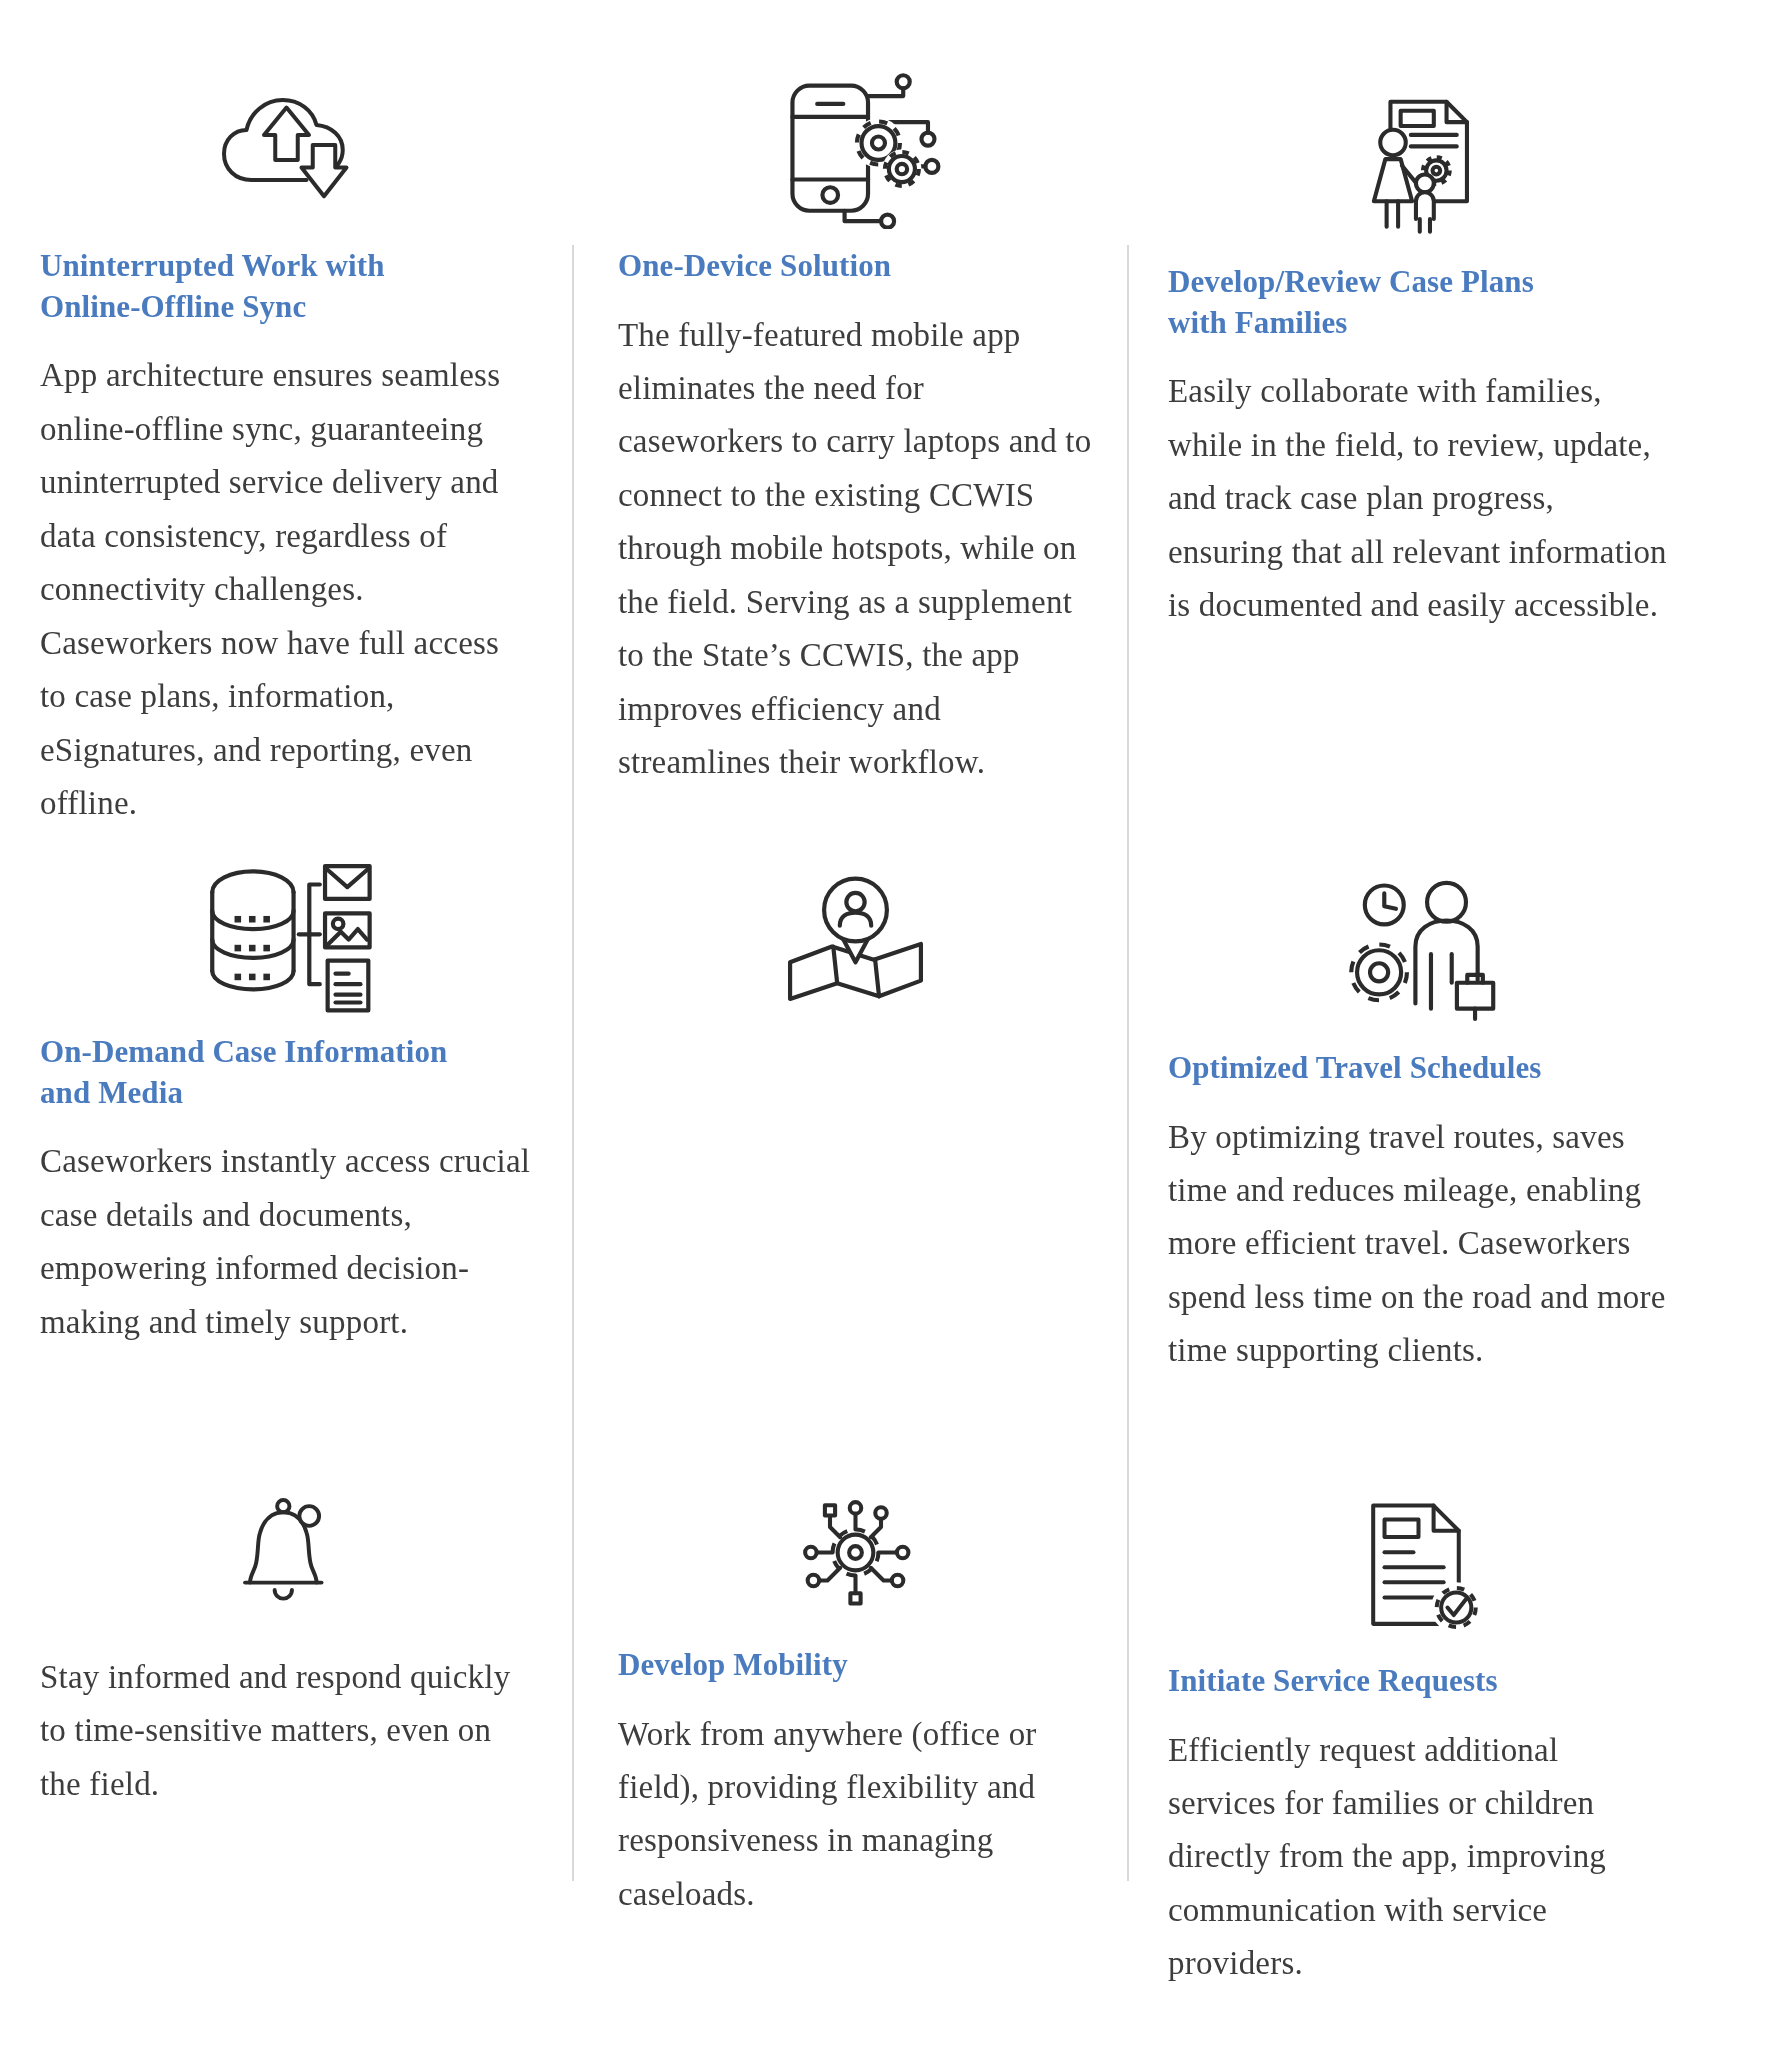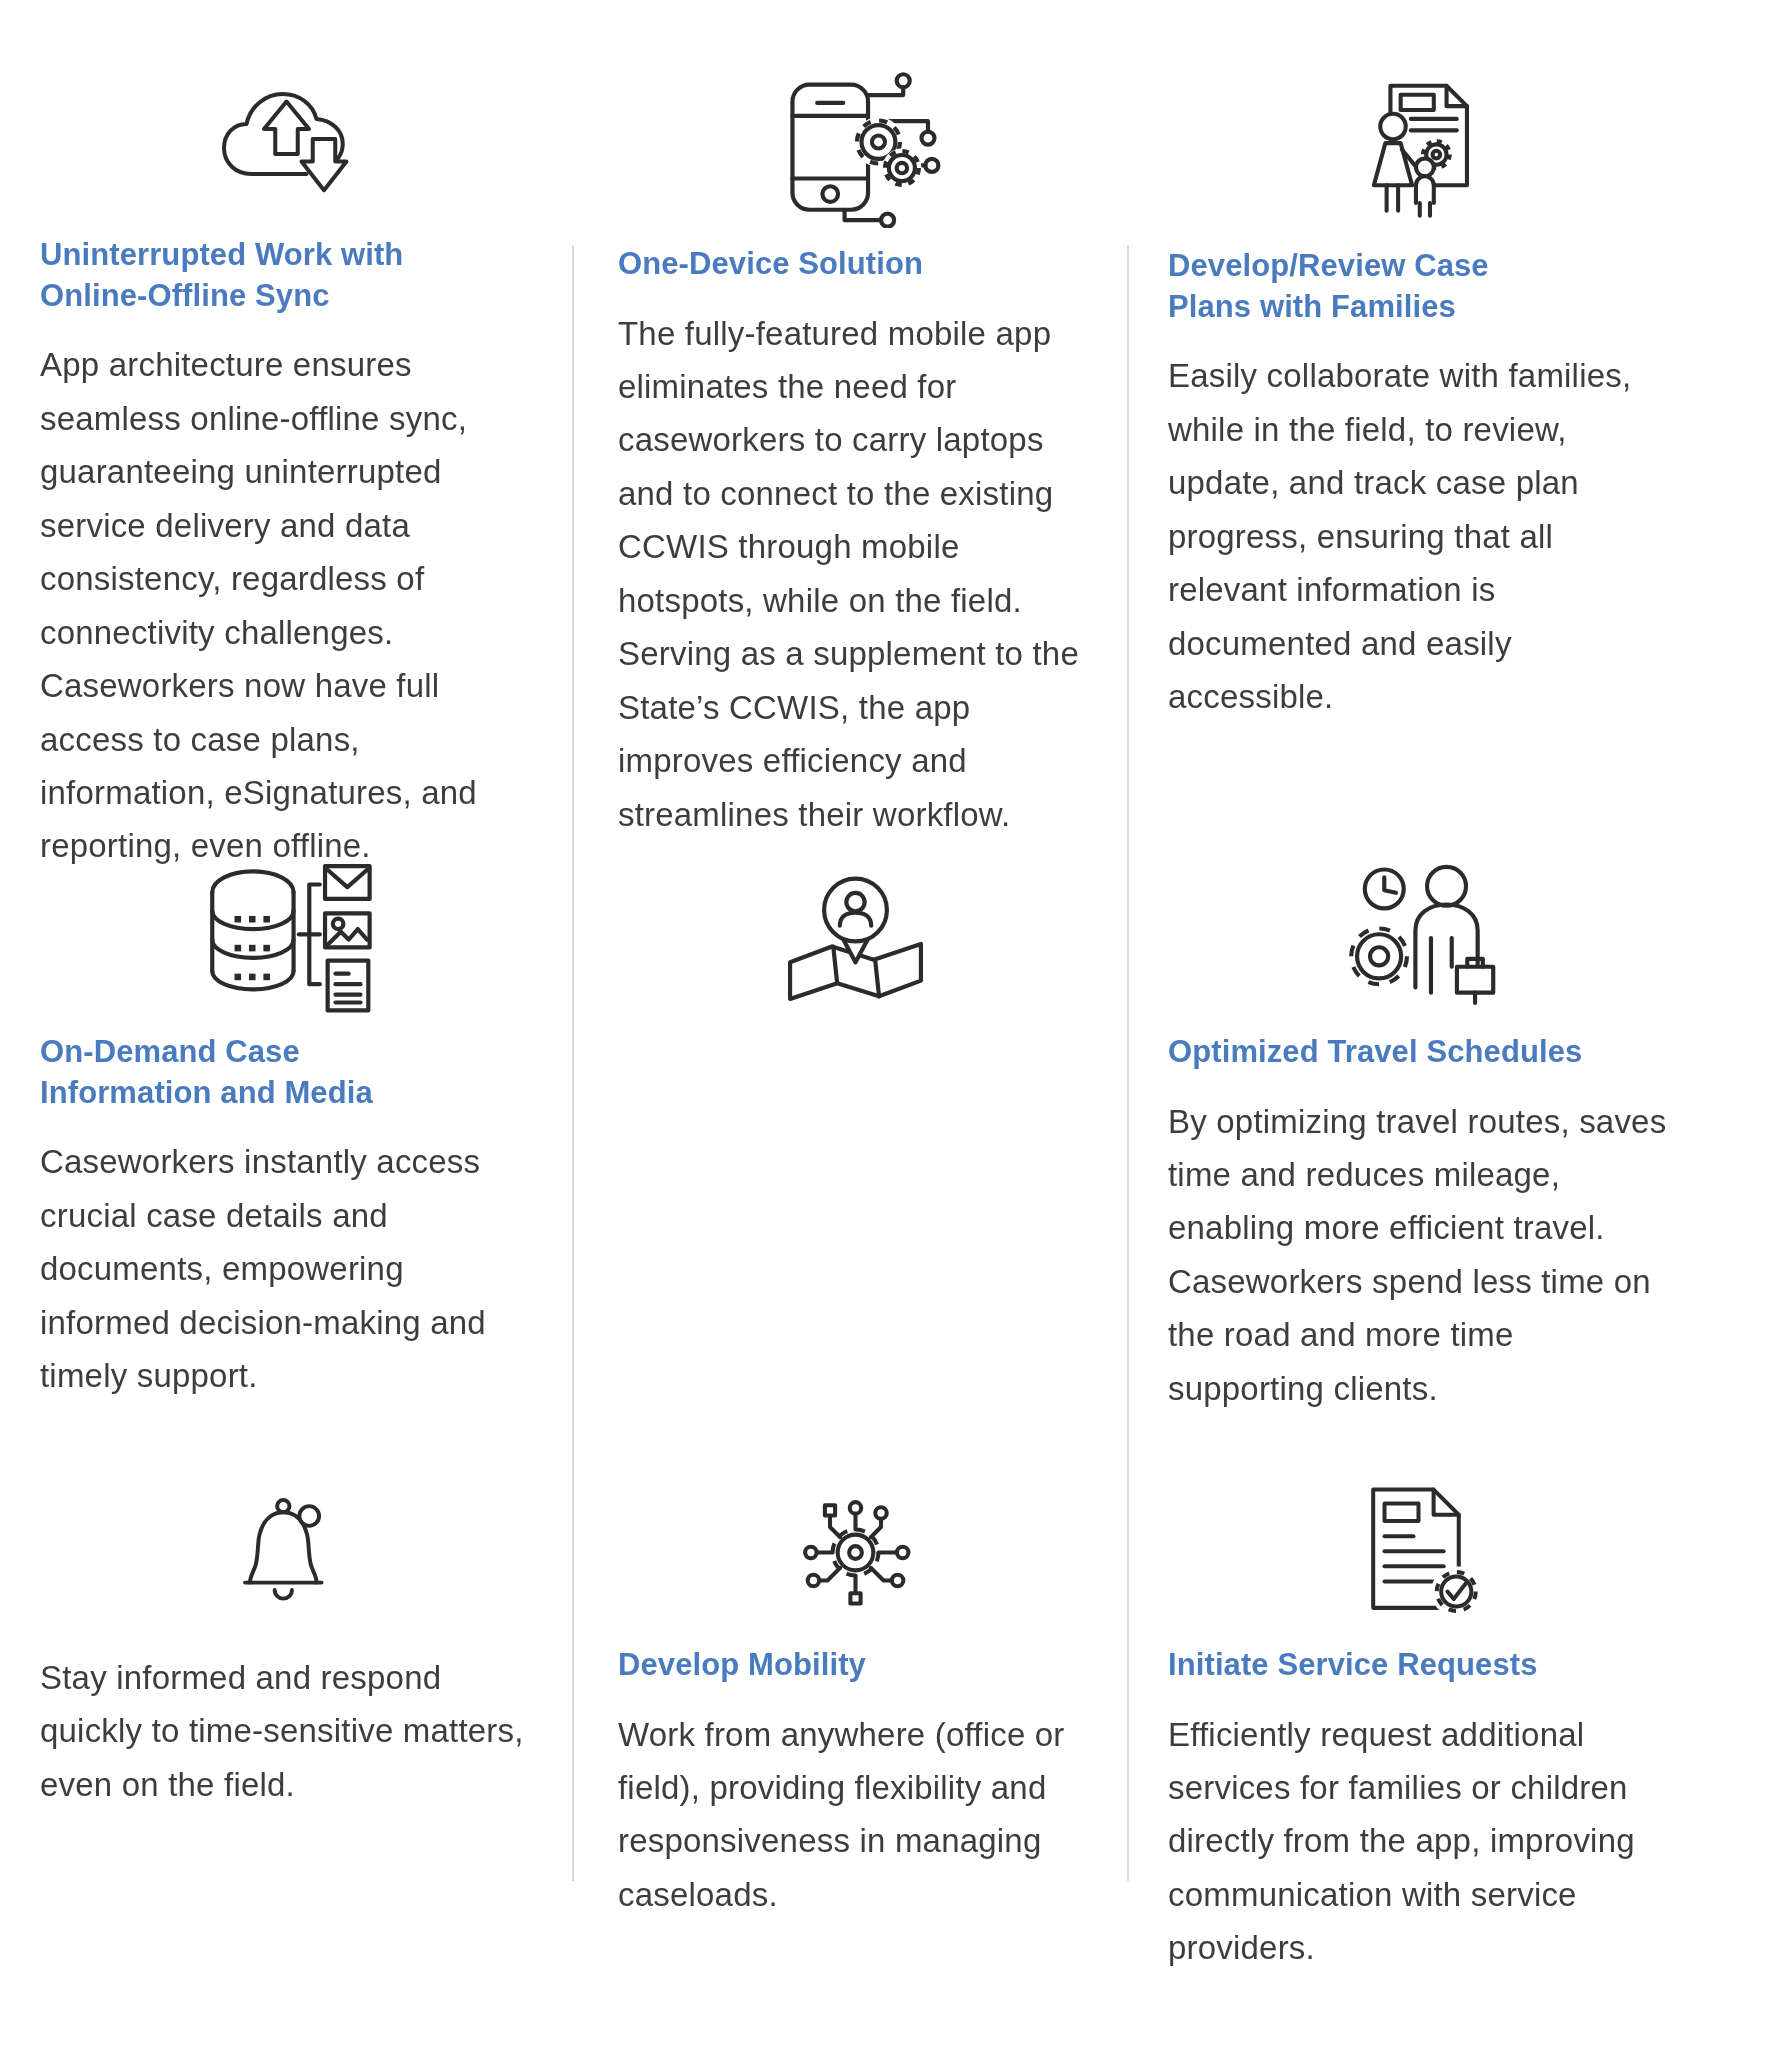--- a/index.html
+++ b/index.html
@@ -1,24 +1,24 @@
 <!DOCTYPE html>
 <html style="font-size:11.5px"><head>
 <meta charset="utf-8">
 <style>
   html,body{margin:0;padding:0;background:#ffffff;}
   .page{position:relative;width:1787px;height:2056px;background:#ffffff;overflow:hidden;
         font-family:"Liberation Sans", sans-serif;}
   .grid{position:absolute;left:0;top:0;width:1740px;height:2056px;display:grid;
         grid-template-columns:573px 555px 659px;
-        grid-template-rows:840px 620px 596px;}
+        grid-template-rows:840px 620px 596px;font-family:Liberation Serif, serif;}
   .cell{display:flex;flex-direction:column;box-sizing:border-box;}
   .c1{padding:0 40px 0 40px;}
   .c2{padding:0 36px 0 45px;}
-  .c3{padding:0 119px 0 40px;}
+  .c3{padding:16px 119px 0 40px;}
   .icon-wrap{display:flex;align-items:center;justify-content:center;}
   .r1 .icon-wrap{margin-top:69px;height:161px;}
   .r2 .icon-wrap{margin-top:10px;height:166px;}
   .r3 .icon-wrap{margin-top:16px;height:153px;}
   .title{margin:16px 0 0 0;font-size:31px;line-height:1.32;font-weight:700;
          color:#4a7bbf;letter-spacing:0.1px;}
   .w600 .title{max-width:433px;}
   .w560 .title{max-width:404px;}
   .body{margin:21.6px 0 0 0;font-size:33px;line-height:1.62;color:#3d3d3d;letter-spacing:0.2px;}
   .divider{position:absolute;top:245px;width:2.2px;height:1636px;background:#d9d9d9;}

